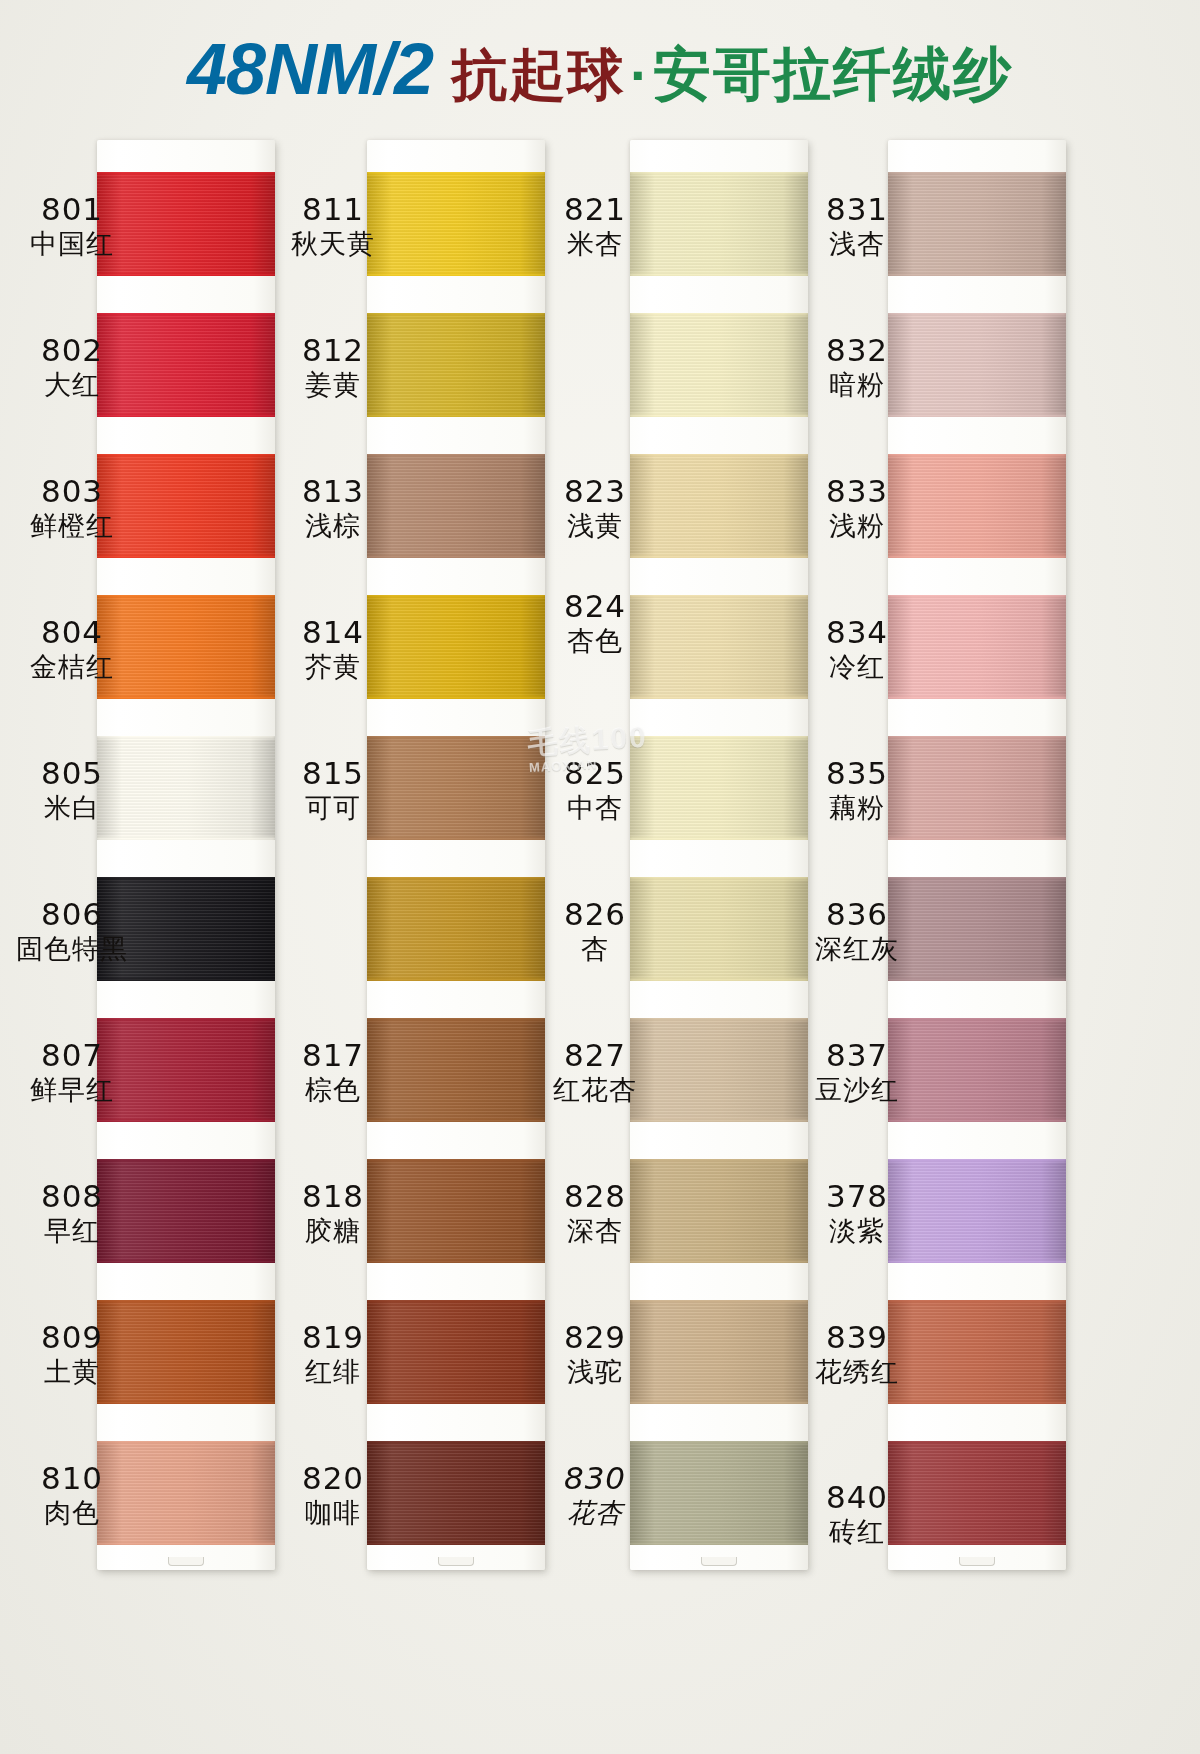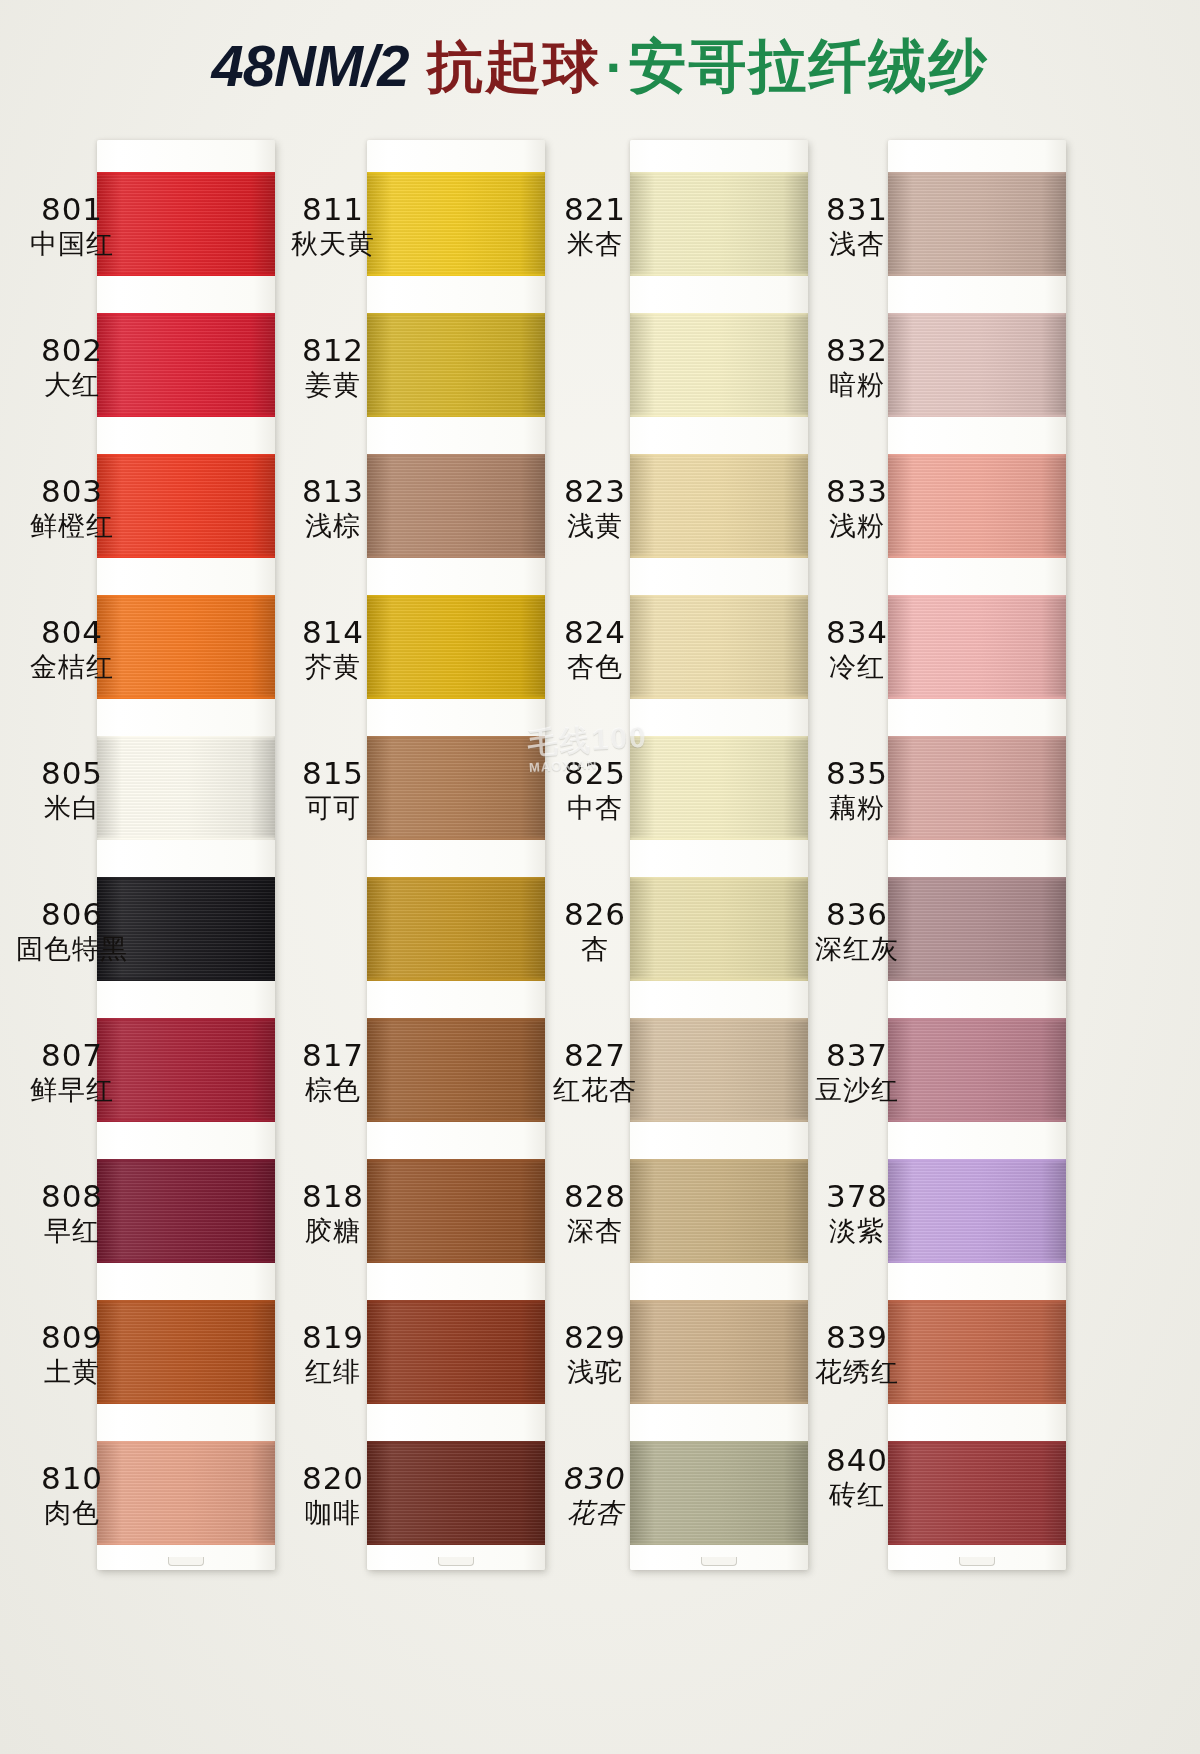--- a/index.html
+++ b/index.html
@@ -15,21 +15,21 @@
     background:
       radial-gradient(ellipse at 50% 40%, #f7f6f1 0%, #f1f0ea 55%, #e9e8e1 100%);
     z-index:0;
   }
   .title-bar{
     position:absolute;left:0;top:28px;width:1200px;
     text-align:center;z-index:5;
     white-space:nowrap;
   }
   .title-code{
-    font-size:58px;font-weight:bold;color:#0f172a;
+    font-size:72px;font-weight:bold;color:#0369a1;
     letter-spacing:-1px;font-style:italic;
     font-family:"Liberation Sans","DejaVu Sans",sans-serif;
   }
   .title-red{
     font-size:56px;font-weight:bold;color:#7f1d1d;
     letter-spacing:2px;margin-left:14px;
   }
   .title-dot{font-size:56px;font-weight:bold;color:#1f8a4c;}
   .title-green{
     font-size:58px;font-weight:bold;color:#1f8a4c;
@@ -332,21 +332,21 @@
       <div class="notch"></div>
     </div>
     <div class="label lab-c3" style="top: 192px;">
       <span class="code">821</span>
       <span class="cname">米杏</span>
     </div>
     <div class="label lab-c3" style="top: 474px;">
       <span class="code">823</span>
       <span class="cname">浅黄</span>
     </div>
-    <div class="label lab-c3" style="top: 615px;">
+    <div class="label lab-c3" style="top: 589px;">
       <span class="code">824</span>
       <span class="cname">杏色</span>
     </div>
     <div class="label lab-c3" style="top: 756px;">
       <span class="code">825</span>
       <span class="cname">中杏</span>
     </div>
     <div class="label lab-c3" style="top: 897px;">
       <span class="code">826</span>
       <span class="cname">杏</span>
@@ -459,21 +459,21 @@
       <span class="cname">豆沙红</span>
     </div>
     <div class="label lab-c4" style="top: 1179px;">
       <span class="code">378</span>
       <span class="cname">淡紫</span>
     </div>
     <div class="label lab-c4" style="top: 1320px;">
       <span class="code">839</span>
       <span class="cname">花绣红</span>
     </div>
-    <div class="label lab-c4" style="top: 1443px;">
+    <div class="label lab-c4" style="top: 1480px;">
       <span class="code">840</span>
       <span class="cname">砖红</span>
     </div>
     <div class="strip col4">
       <div class="swatch" title="831 浅杏" style="top: 32px; height: 104px; background: rgb(205, 177, 164);">
         <div class="yarn"></div>
         <div class="shade"></div>
         <div class="fuzz-t" style="background: rgb(205, 177, 164);"></div>
         <div class="fuzz-b" style="background: rgb(205, 177, 164);"></div>
       </div>

